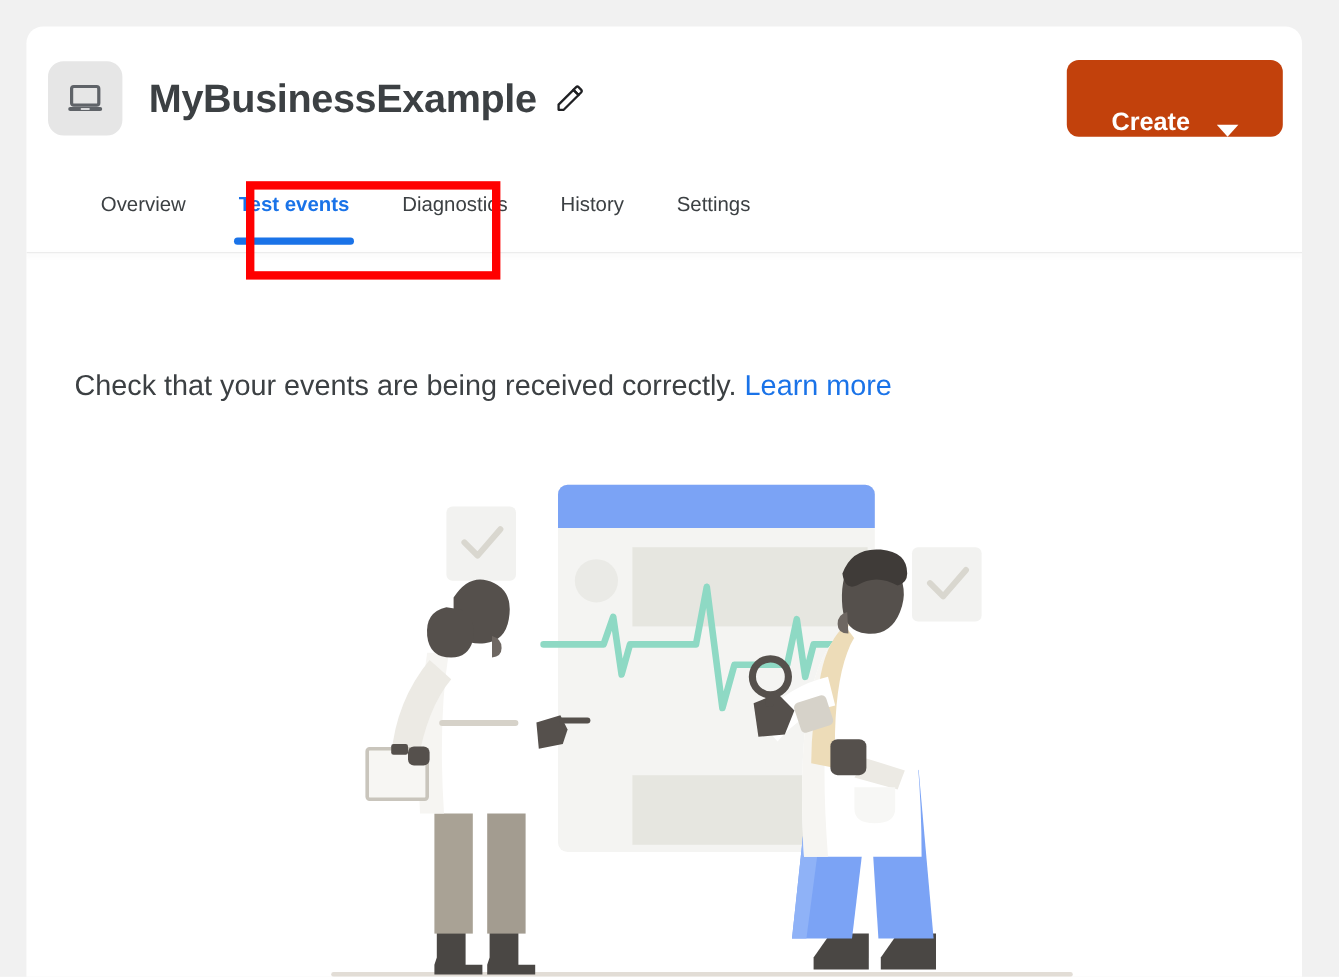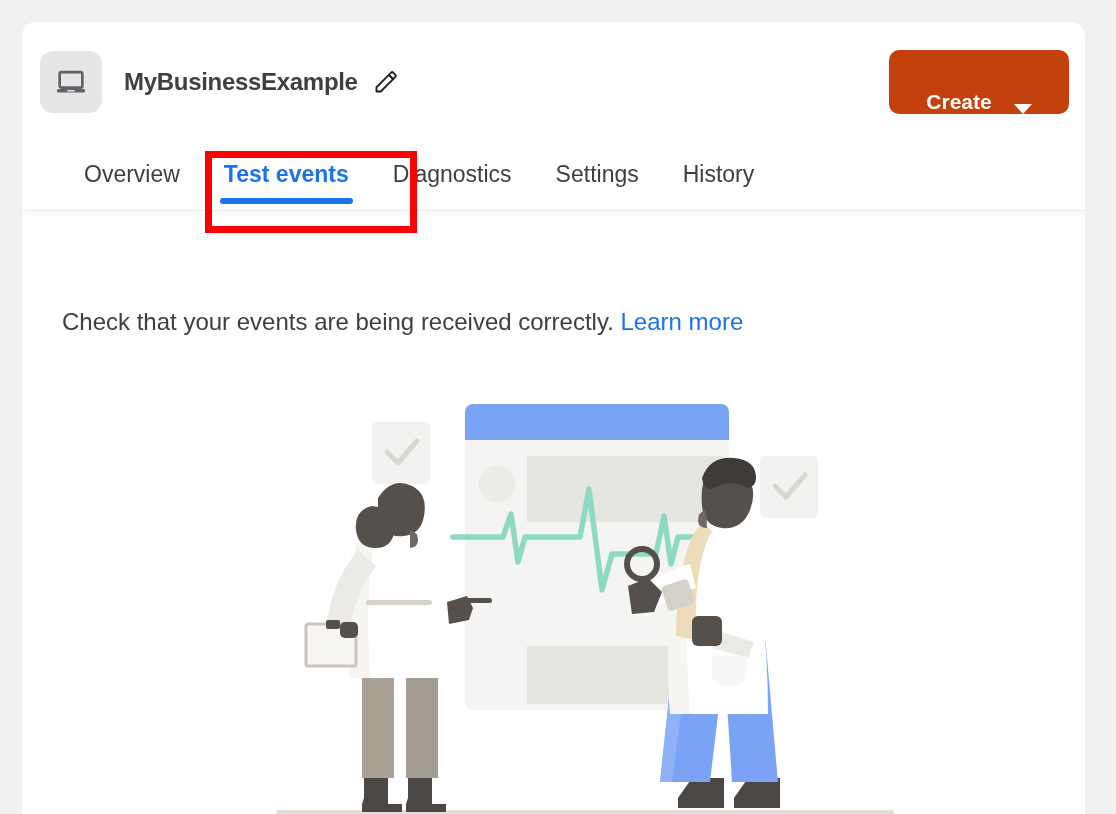--- a/index.html
+++ b/index.html
@@ -44,21 +44,21 @@
     border-radius: 13px;
     background: #e6e6e6;
     display: flex;
     align-items: center;
     justify-content: center;
     flex: none;
   }
 
   .asset-title {
     margin-left: 22px;
-    font-size: 24px;
+    font-size: 33px;
     font-weight: bold;
     color: #3c4043;
     letter-spacing: -0.3px;
     white-space: nowrap;
   }
 
   .edit-pencil {
     margin-left: 14px;
     display: flex;
     align-items: center;
@@ -100,21 +100,21 @@
     height: 57px;
     display: flex;
     align-items: flex-start;
   }
   .tab {
     position: relative;
     height: 57px;
     display: flex;
     align-items: flex-start;
     padding: 8px 22px 0 22px;
-    font-size: 23px;
+    font-size: 17px;
     color: #3c4043;
     cursor: pointer;
     white-space: nowrap;
     box-sizing: border-box;
   }
   .tab.active {
     color: #1a73e8;
     font-weight: bold;
   }
   .tab .tab-underline {
@@ -218,24 +218,24 @@
       <span>Overview</span>
     </div>
     <div class="tab active">
       <span>Test events</span>
       <span class="tab-underline"></span>
     </div>
     <div class="tab">
       <span>Diagnostics</span>
     </div>
     <div class="tab">
+      <span>History</span>
+    </div>
+    <div class="tab">
       <span>Settings</span>
-    </div>
-    <div class="tab">
-      <span>History</span>
     </div>
   </div>
 
   <div class="tab-divider"></div>
 
 
   <div class="content-sub">
     <span>Check that your events are being received correctly.</span>
     <a>Learn more</a>
   </div>

